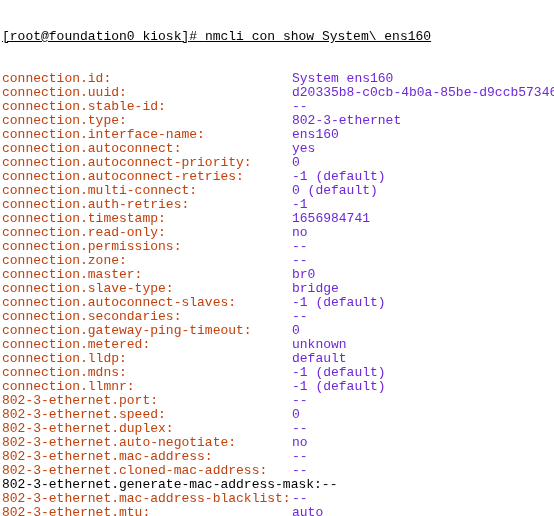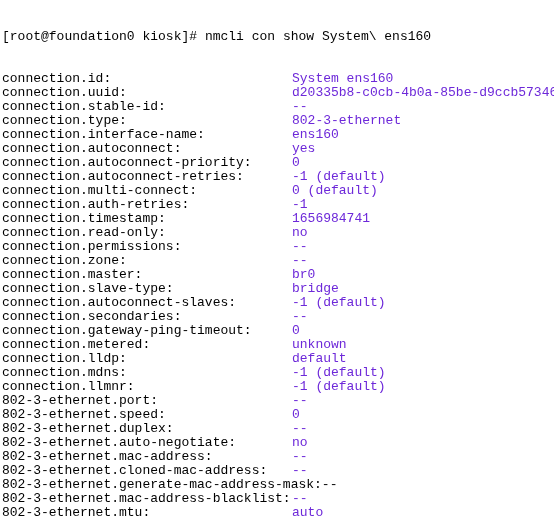--- a/index.html
+++ b/index.html
@@ -11,31 +11,32 @@
     line-height: 14px;
     color: #000000;
     width: 554px;
   }
   .terminal {
     white-space: pre;
     padding: 2px 0 0 2px;
   }
   .prompt-line {
     display: block;
+    text-decoration: underline;
   }
   .prompt-bracket { color: #000; }
   .prompt-user-host { color: #000; }
   .prompt-end { color: #000; }
   .row {
     display: block;
   }
   .key {
     display: inline-block;
     width: 290px;
-    color: #000000;
+    color: #c2410c;
     vertical-align: top;
   }
   .val {
     display: inline;
     color: #6d28d9;
   }
 </style>
 </head>
 <body>
 

